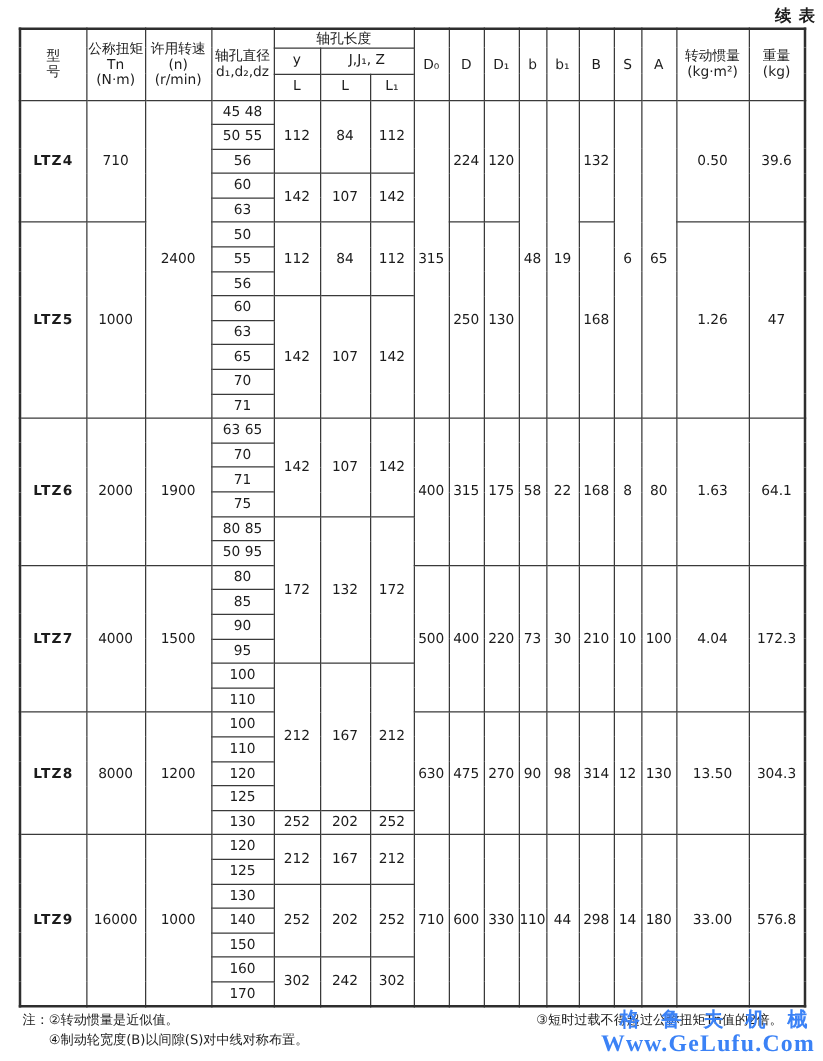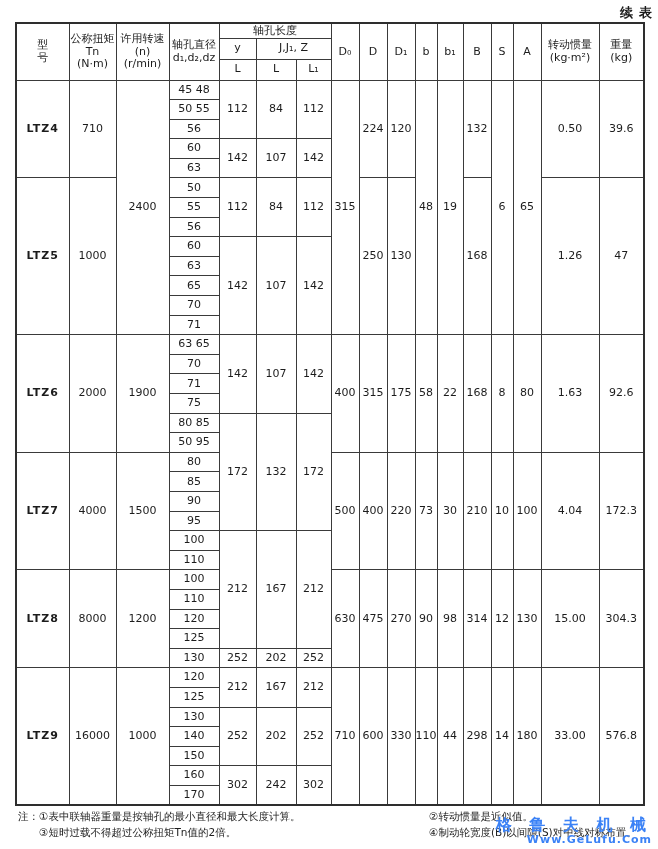--- a/index.html
+++ b/index.html
@@ -15,21 +15,21 @@
   thead tr:nth-child(3){height:21px;}
   tbody td{height:18.6px;white-space:nowrap;}
   td.model{font-weight:bold;letter-spacing:1px;}
   td.hd{font-size:11px;white-space:pre-line;}
   .notes{margin:3px 0 0 18px;font-size:10.5px;display:flex;line-height:1.45;}
   .notes .prefix{flex:0 0 auto;}
   .notes-grid{display:grid;grid-template-columns:382px auto;column-gap:8px;}
   .watermark{position:absolute;right:6px;bottom:2px;text-align:right;font-weight:bold;
     line-height:1.15;}
   .watermark .wm1{font-size:16px;letter-spacing:6px;}
-  .watermark .wm2{font-size:11px;letter-spacing:1px;}
+  .watermark .wm2{font-size:19px;letter-spacing:1px;font-family:Liberation Serif, serif;}
 </style>
 </head>
 <body>
 
 <div class="page-title">续表</div>
 
 <table class="spec">
     <colgroup>
       <col style="width: 53px;">
       <col style="width: 47px;">
@@ -167,21 +167,21 @@
         <td rowspan="4">142</td>
         <td rowspan="6">400</td>
         <td rowspan="6">315</td>
         <td rowspan="6">175</td>
         <td rowspan="6">58</td>
         <td rowspan="6">22</td>
         <td rowspan="6">168</td>
         <td rowspan="6">8</td>
         <td rowspan="6">80</td>
         <td rowspan="6">1.63</td>
-        <td rowspan="6">92.6</td>
+        <td rowspan="6">64.1</td>
       </tr>
       <tr>
         <td>70</td>
       </tr>
       <tr>
         <td>71</td>
       </tr>
       <tr>
         <td>75</td>
       </tr>
@@ -234,21 +234,21 @@
         <td rowspan="5">1200</td>
         <td>100</td>
         <td rowspan="5">630</td>
         <td rowspan="5">475</td>
         <td rowspan="5">270</td>
         <td rowspan="5">90</td>
         <td rowspan="5">98</td>
         <td rowspan="5">314</td>
         <td rowspan="5">12</td>
         <td rowspan="5">130</td>
-        <td rowspan="5">15.00</td>
+        <td rowspan="5">13.50</td>
         <td rowspan="5">304.3</td>
       </tr>
       <tr>
         <td>110</td>
       </tr>
       <tr>
         <td>120</td>
       </tr>
       <tr>
         <td>125</td>
@@ -301,21 +301,20 @@
       </tr>
       <tr>
         <td>170</td>
       </tr>
     </tbody>
   </table>
 
 <div class="notes">
   <span class="prefix">注：</span>
   <div class="notes-grid">
-    <span>①表中联轴器重量是按轴孔的最小直径和最大长度计算。</span>
     <span>②转动惯量是近似值。</span>
     <span>③短时过载不得超过公称扭矩Tn值的2倍。</span>
     <span>④制动轮宽度(B)以间隙(S)对中线对称布置。</span>
   </div>
 </div>
 
 <div class="watermark" style="color: #3b82f6;">
   <div class="wm1">格 鲁 夫 机 械</div>
   <div class="wm2">Www.GeLufu.Com</div>
 </div>

